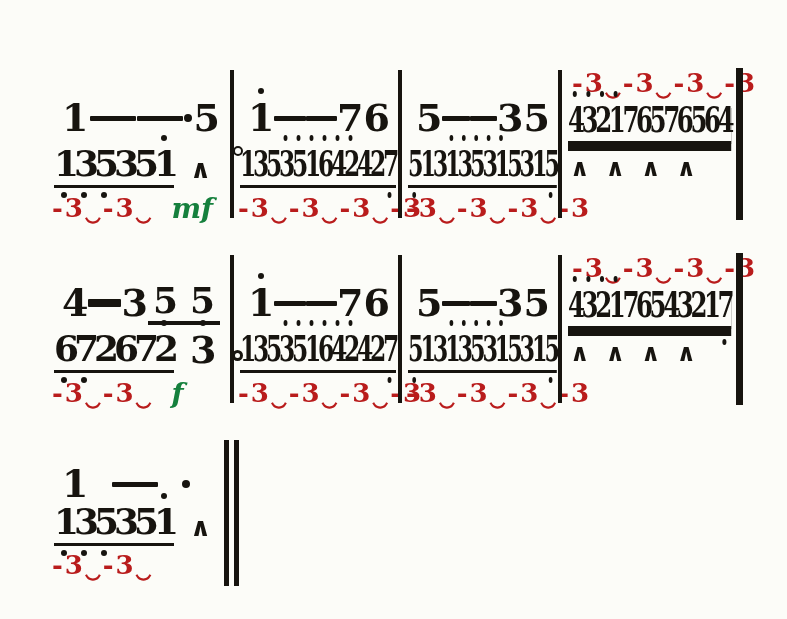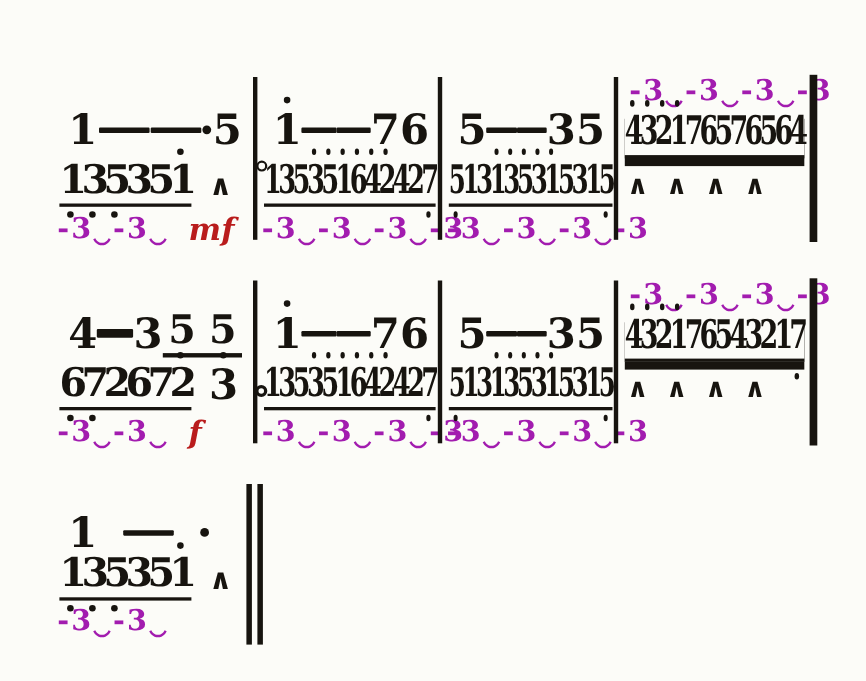--- a/index.html
+++ b/index.html
@@ -54,22 +54,22 @@
   .db{position:absolute;bottom:-17px;left:50%;transform:translateX(-50%);
       width:6px;height:6px;border-radius:50%;background:#17140f}
   .dbl .db{bottom:-23px}
 
   .acc{font:700 26px/1 "DejaVu Sans","Liberation Sans",sans-serif;color:#17140f;
        align-self:center;margin-bottom:2px}
   .circ{width:6px;height:6px;border:2.5px solid #17140f;border-radius:50%;
         align-self:flex-start;margin-top:-6px;margin-left:6px}
   .adot{width:5px;height:5px;border:3.5px solid #17140f;border-radius:50%;align-self:center}
   .tript{font:700 26px/1 "DejaVu Serif","Liberation Serif",serif;letter-spacing:2px;
-         color:#a21caf;white-space:nowrap}
-  .dyn{font:italic 700 28px/1 "DejaVu Serif","Liberation Serif",serif;margin-left:18px;color:#b91c1c}
+         color:#b91c1c;white-space:nowrap}
+  .dyn{font:italic 700 28px/1 "DejaVu Serif","Liberation Serif",serif;margin-left:18px;color:#15803d}
   .acc2{font:700 24px/1 "DejaVu Sans","Liberation Sans",sans-serif;color:#17140f}
 </style>
 </head>
 <body>
 
 <div id="score">
     <div class="system sys1">
       <div class="measure m1">
         <div class="rowU">
           <span class="note">1</span>

